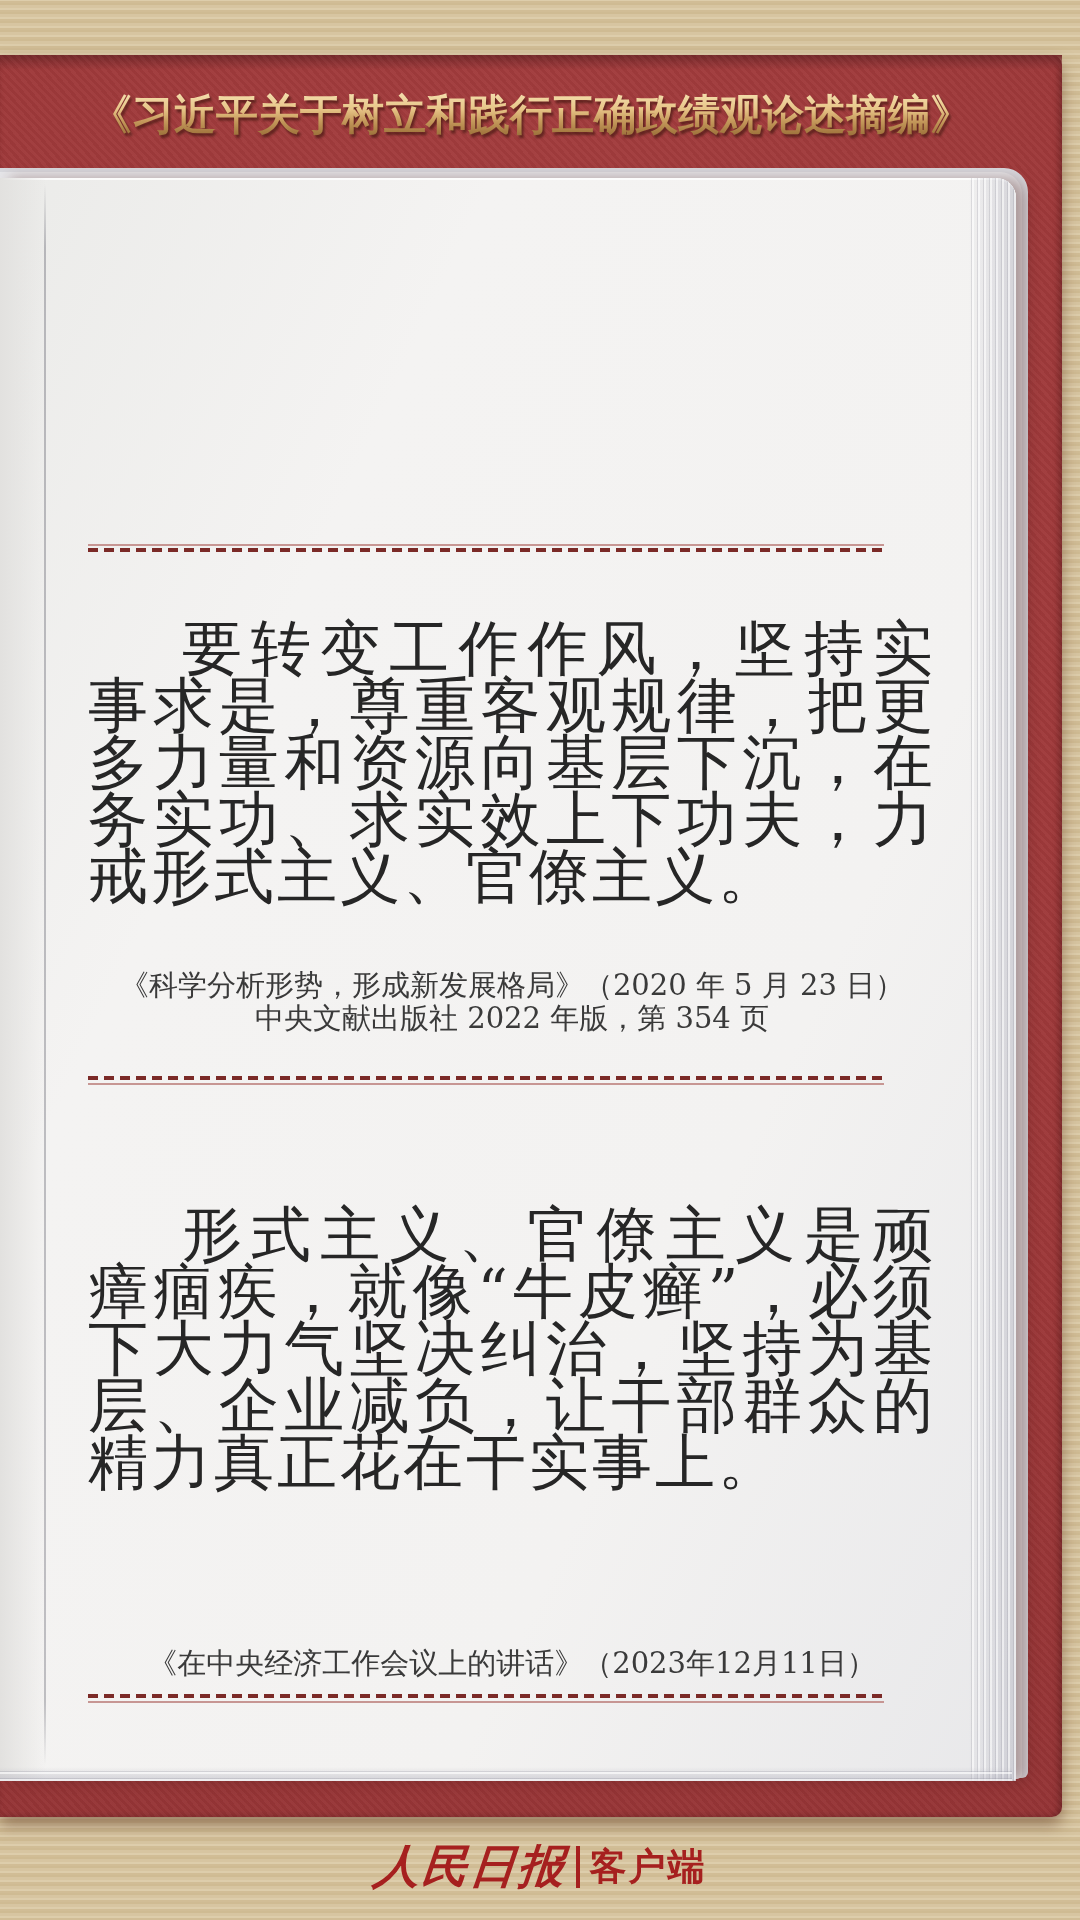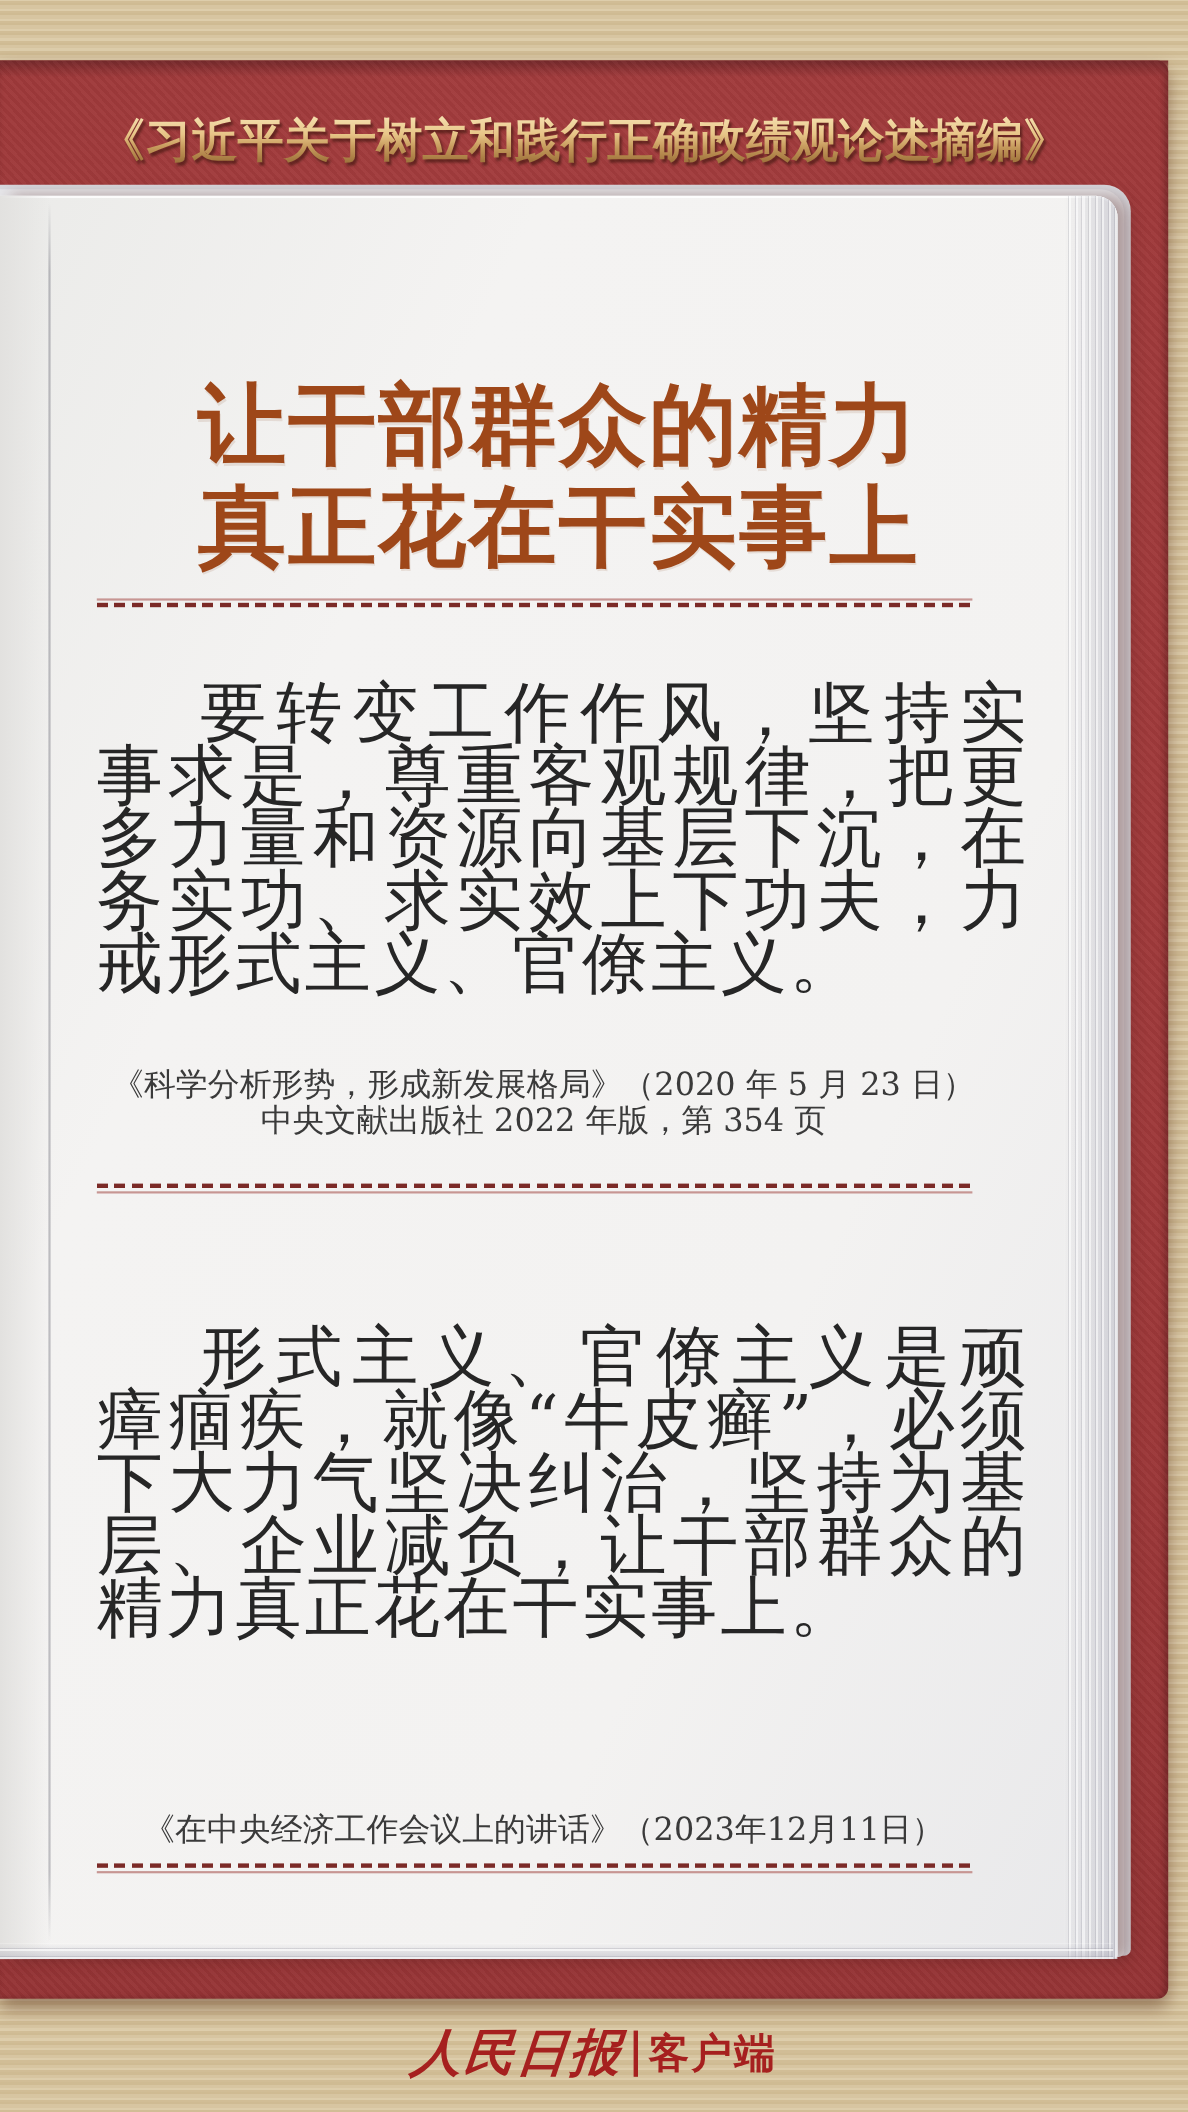--- a/index.html
+++ b/index.html
@@ -22,21 +22,21 @@
   }
   .cover::after{ 
     content:"";position:absolute;inset:0;border-radius:inherit;
     background:repeating-linear-gradient(47deg,rgba(255,255,255,.025) 0 3px,rgba(0,0,0,.03) 3px 6px);
   }
   .cover-title{
     position:absolute;left:0;top:36px;width:100%;text-align:center;z-index:3;
     font-size:42px;font-weight:bold;letter-spacing:0;line-height:1.15;
     color:#d9b175;
     filter:drop-shadow(2px 3px 1px rgba(58,20,12,.6));
-    font-family:"DejaVu Serif",serif;white-space:nowrap;margin-top:13px;
+    font-family:"DejaVu Serif",serif;white-space:nowrap;
   }
   @supports ((-webkit-background-clip:text) or (background-clip:text)){
     .cover-title{
       background:linear-gradient(180deg,#f6e2b2 0%,#e7c487 38%,#c69a5c 62%,#a87c43 84%,#916836 100%);
       -webkit-background-clip:text;background-clip:text;
       color:transparent;-webkit-text-fill-color:transparent;
     }
   }
   
   .page-under2{position:absolute;left:0;top:168px;width:1028px;height:1610px;background:#d8d8dd;border-radius:0 24px 6px 0;}
@@ -81,21 +81,21 @@
   .divider-b1{top:1076px;}
   .divider-b2{top:1694px;}
   .quote{
     position:absolute;left:88px;width:848px;margin:0;z-index:5;
     font-size:60px;letter-spacing:3px;line-height:57px;color:#262626;
     text-indent:94px;text-align:justify;font-family:"DejaVu Serif",serif;
   }
   .quote-1{top:620px;}
   .quote-2{top:1206px;}
   .citation{
-    position:absolute;left:70px;width:848px;text-align:center;z-index:5;
+    position:absolute;left:88px;width:848px;text-align:center;z-index:5;
     font-size:29px;line-height:33px;color:#3a3a3a;font-family:"DejaVu Serif",serif;
   }
   .citation-1{top:969px;}
   .citation-2{top:1647px;}
   
   .brand{
     position:absolute;left:0;top:1836px;width:1080px;z-index:4;
     display:flex;justify-content:center;align-items:center;gap:10px;color:#a6201f;
   }
   .brand-script{
@@ -119,24 +119,20 @@
 
   <div class="page-under2"></div>
   <div class="page-under"></div>
 
   <div class="page">
     <div class="spine-line"></div>
     <div class="page-right-edge"></div>
     <div class="page-bottom-edge"></div>
   </div>
 
-  <h1 class="heading">
-    <div>让干部群众的精力</div>
-    <div>真正花在干实事上</div>
-  </h1>
 
   <div class="divider divider-a">
     <div class="solid"></div>
     <div class="dash"></div>
   </div>
 
   <p class="quote quote-1">要转变工作作风，坚持实事求是，尊重客观规律，把更多力量和资源向基层下沉，在务实功、求实效上下功夫，力戒形式主义、官僚主义。</p>
 
   <div class="citation citation-1">
     <div>《科学分析形势，形成新发展格局》（2020 年 5 月 23 日）</div>

